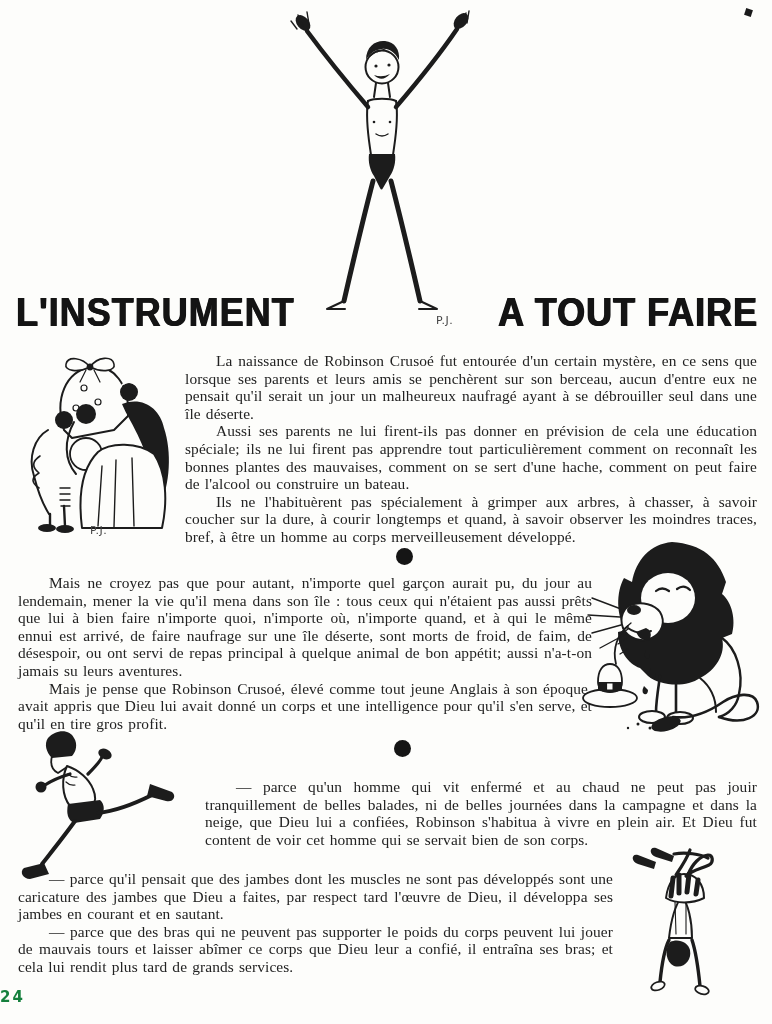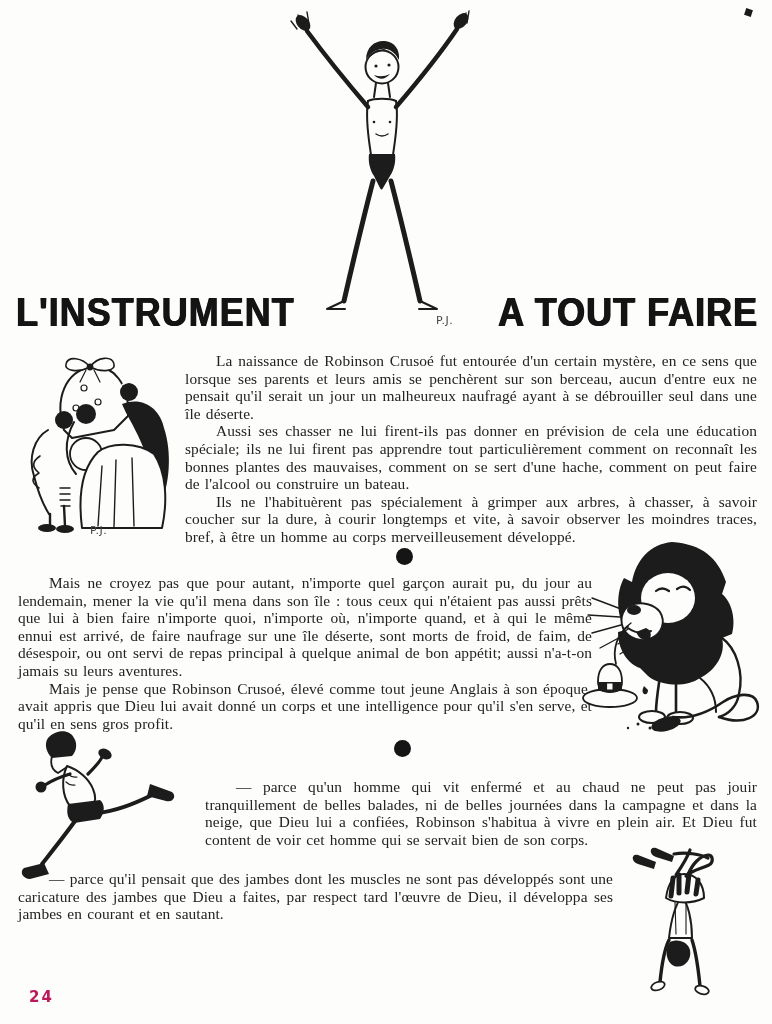--- a/index.html
+++ b/index.html
@@ -17,23 +17,23 @@
   .title {
     position:absolute; top:289px;
     font-family:"Liberation Sans", sans-serif; font-weight:700;
     font-size:36px; letter-spacing:1px; color:#141414; white-space:nowrap;
     transform:scaleY(1.12); transform-origin:top left;
     text-shadow:0.7px 0 #141414, -0.4px 0 #141414;
   }
   .title.right { transform-origin:top right; }
   .dot { position:absolute; width:17px; height:17px; border-radius:50%; background:#151515; }
   .page-number {
-    position:absolute; left:29px; top:988px;
+    position:absolute; left:0; top:988px;
     font-family:"DejaVu Sans", sans-serif; font-weight:bold;
-    font-size:15px; letter-spacing:2px; color:#be185d;
+    font-size:15px; letter-spacing:2px; color:#15803d;
   }
   .figure { position:absolute; }
   .figure svg { display:block; width:100%; height:100%; }
   .sig { position:absolute; font-size:11px; color:#444; letter-spacing:0.5px; font-family:"DejaVu Sans", sans-serif; }
   .ink-spot { position:absolute; left:745px; top:9px; width:7px; height:7px; background:#1a1a1a; transform:rotate(18deg); }
 </style>
 </head>
 <body>
 
 <div class="page">
@@ -97,29 +97,29 @@
       <circle cx="127" cy="36" r="9" fill="#1c1c1c" stroke="none"></circle>
       <path d="M119 30 q8 -8 16 0" stroke-width="1.4" stroke="#fdfdfb"></path>
       <path d="M96 96 C80 112 76 140 80 172 L160 172 C166 144 164 116 152 98 C136 86 108 86 96 96 Z" stroke-width="2" fill="#fdfdfb"></path>
       <path d="M100 110 L96 170 M114 104 L112 171 M130 102 L132 170" stroke-width="1.4"></path>
     </svg>
   </div>
   <div class="sig" style="left:90px; top:524px;">P.J.</div>
 
   <div class="section" style="left:185px; top:352px; width:572px;">
     <p class="para">La naissance de Robinson Crusoé fut entourée d'un certain mystère, en ce sens que lorsque ses parents et leurs amis se penchèrent sur son berceau, aucun d'entre eux ne pensait qu'il serait un jour un malheureux naufragé ayant à se débrouiller seul dans une île déserte.</p>
-    <p class="para">Aussi ses chasser ne lui firent-ils pas donner en prévision de cela une éducation spéciale; ils ne lui firent pas apprendre tout particulièrement comment on reconnaît les bonnes plantes des mauvaises, comment on se sert d'une hache, comment on peut faire de l'alcool ou construire un bateau.</p>
-    <p class="para">Ils ne l'habituèrent pas spécialement à grimper aux arbres, à chasser, à savoir coucher sur la dure, à courir longtemps et vite, à savoir observer les moindres traces, bref, à être un homme au corps merveilleusement développé.</p>
+    <p class="para">Aussi ses parents ne lui firent-ils pas donner en prévision de cela une éducation spéciale; ils ne lui firent pas apprendre tout particulièrement comment on reconnaît les bonnes plantes des mauvaises, comment on se sert d'une hache, comment on peut faire de l'alcool ou construire un bateau.</p>
+    <p class="para">Ils ne l'habituèrent pas spécialement à grimper aux arbres, à chasser, à savoir coucher sur la dure, à courir longtemps et quand, à savoir observer les moindres traces, bref, à être un homme au corps merveilleusement développé.</p>
   </div>
 
   <div class="dot" style="left:396px; top:548px;"></div>
 
   <div class="section" style="left:18px; top:574px; width:574px;">
     <p class="para">Mais ne croyez pas que pour autant, n'importe quel garçon aurait pu, du jour au lendemain, mener la vie qu'il mena dans son île : tous ceux qui n'étaient pas aussi prêts que lui à bien faire n'importe quoi, n'importe où, n'importe quand, et à qui le même ennui est arrivé, de faire naufrage sur une île déserte, sont morts de froid, de faim, de désespoir, ou ont servi de repas principal à quelque animal de bon appétit; aussi n'a-t-on jamais su leurs aventures.</p>
-    <p class="para">Mais je pense que Robinson Crusoé, élevé comme tout jeune Anglais à son époque, avait appris que Dieu lui avait donné un corps et une intelligence pour qu'il s'en serve, et qu'il en sens gros profit.</p>
+    <p class="para">Mais je pense que Robinson Crusoé, élevé comme tout jeune Anglais à son époque, avait appris que Dieu lui avait donné un corps et une intelligence pour qu'il s'en serve, et qu'il en tire gros profit.</p>
   </div>
 
   <div class="figure" style="left:576px; top:536px; width:192px; height:196px;">
     <svg viewBox="0 0 192 196" fill="none" stroke="#1c1c1c" stroke-linecap="round" stroke-linejoin="round">
       <path d="M96 6 C74 8 60 24 56 46 L48 42 C40 56 40 80 50 94 L42 96 C42 114 52 128 64 132 L72 140 C84 150 110 152 124 142 C140 134 150 118 146 102 L156 98 C160 84 156 66 146 58 L150 46 C142 22 126 8 96 6 Z" fill="#1c1c1c" stroke="none"></path>
       <ellipse cx="92" cy="62" rx="27" ry="25" fill="#fdfdfb" stroke="none"></ellipse>
       <path d="M80 55 q6 -5 13 0 M101 53 q7 -5 13 1" stroke-width="2.2"></path>
       <path d="M58 68 C47 70 43 82 47 92 C52 103 66 107 76 102 C86 97 90 86 84 76 C78 68 66 66 58 68 Z" fill="#fdfdfb" stroke-width="2"></path>
       <ellipse cx="58" cy="74" rx="7" ry="5" fill="#1c1c1c" stroke="none"></ellipse>
       <path d="M52 92 q11 8 23 3" stroke-width="2"></path>
@@ -166,20 +166,21 @@
       <path d="M20 146 C15 150 19 157 26 157 L45 152 L40 141 Z" fill="#1c1c1c" stroke="none"></path>
     </svg>
   </div>
 
   <div class="section" style="left:205px; top:778px; width:552px;">
     <p class="para">— parce qu'un homme qui vit enfermé et au chaud ne peut pas jouir tranquillement de belles balades, ni de belles journées dans la campagne et dans la neige, que Dieu lui a confiées, Robinson s'habitua à vivre en plein air. Et Dieu fut content de voir cet homme qui se servait bien de son corps.</p>
   </div>
 
   <div class="section" style="left:18px; top:870px; width:595px;">
     <p class="para">— parce qu'il pensait que des jambes dont les muscles ne sont pas développés sont une caricature des jambes que Dieu a faites, par respect tard l'œuvre de Dieu, il développa ses jambes en courant et en sautant.</p>
+    <p class="para">— parce que des bras qui ne peuvent pas supporter le poids du corps peuvent lui jouer de mauvais tours et laisser abîmer ce corps que Dieu leur a confié, il entraîna ses bras; et cela lui rendit plus tard de grands services.</p>
   </div>
 
   <div class="figure" style="left:612px; top:842px; width:140px; height:155px;">
     <svg viewBox="0 0 140 155" fill="none" stroke="#1c1c1c" stroke-linecap="round" stroke-linejoin="round">
       <path d="M48 140 C50 120 52 108 57 98" stroke-width="3.4"></path>
       <path d="M88 144 C86 124 84 110 80 98" stroke-width="3.4"></path>
       <ellipse cx="46" cy="144" rx="7" ry="4" transform="rotate(-20 46 144)" stroke-width="1.8" fill="#fdfdfb"></ellipse>
       <ellipse cx="90" cy="148" rx="7" ry="4" transform="rotate(15 90 148)" stroke-width="1.8" fill="#fdfdfb"></ellipse>
       <path d="M58 100 C52 108 54 120 62 124 C72 127 80 118 78 108 C76 100 66 96 58 100 Z" fill="#1c1c1c" stroke="none"></path>
       <path d="M57 96 C59 78 64 62 70 54 C76 62 80 78 80 96 Z" fill="#fdfdfb" stroke-width="2"></path>

